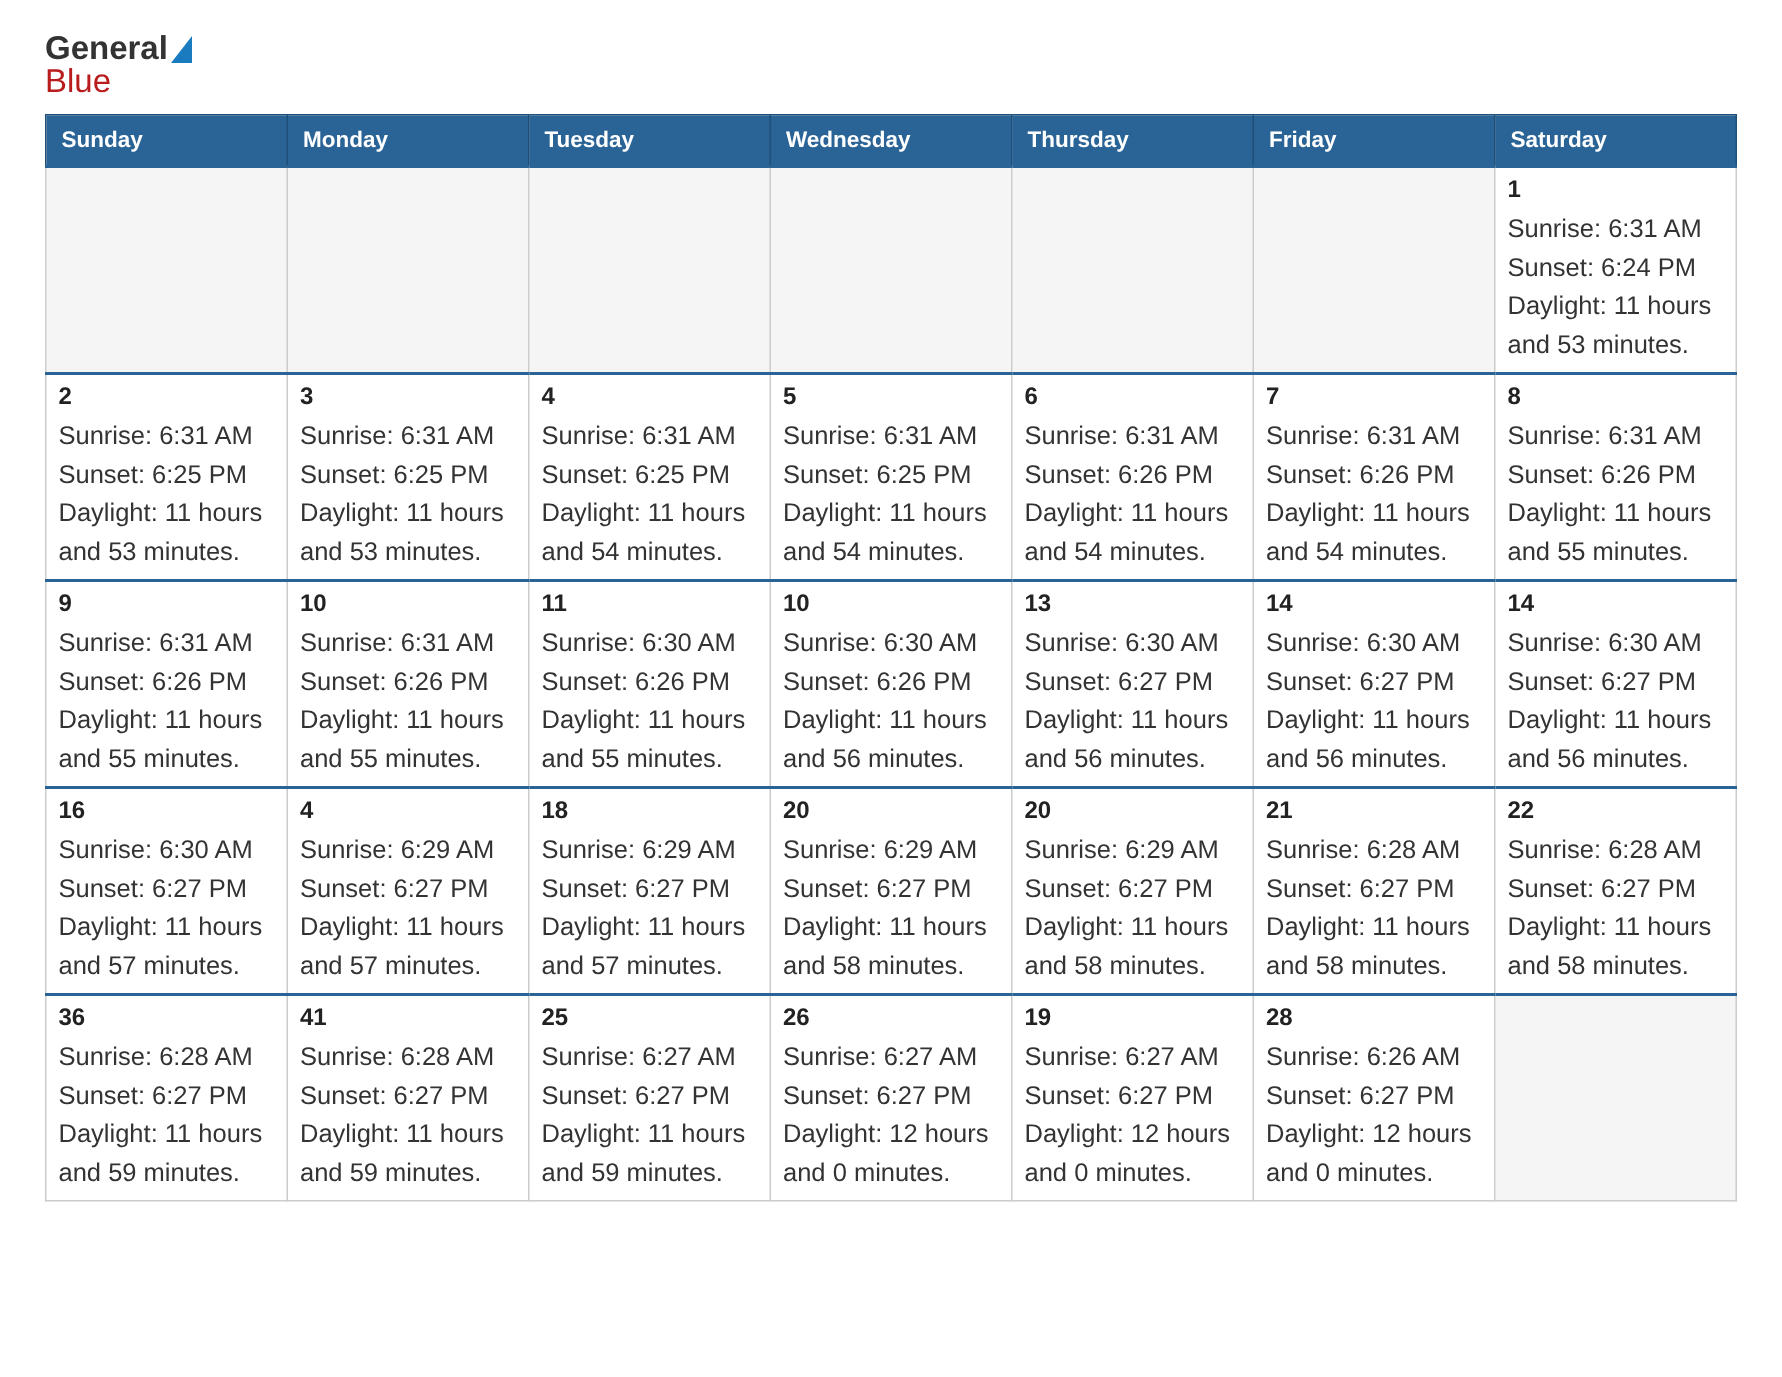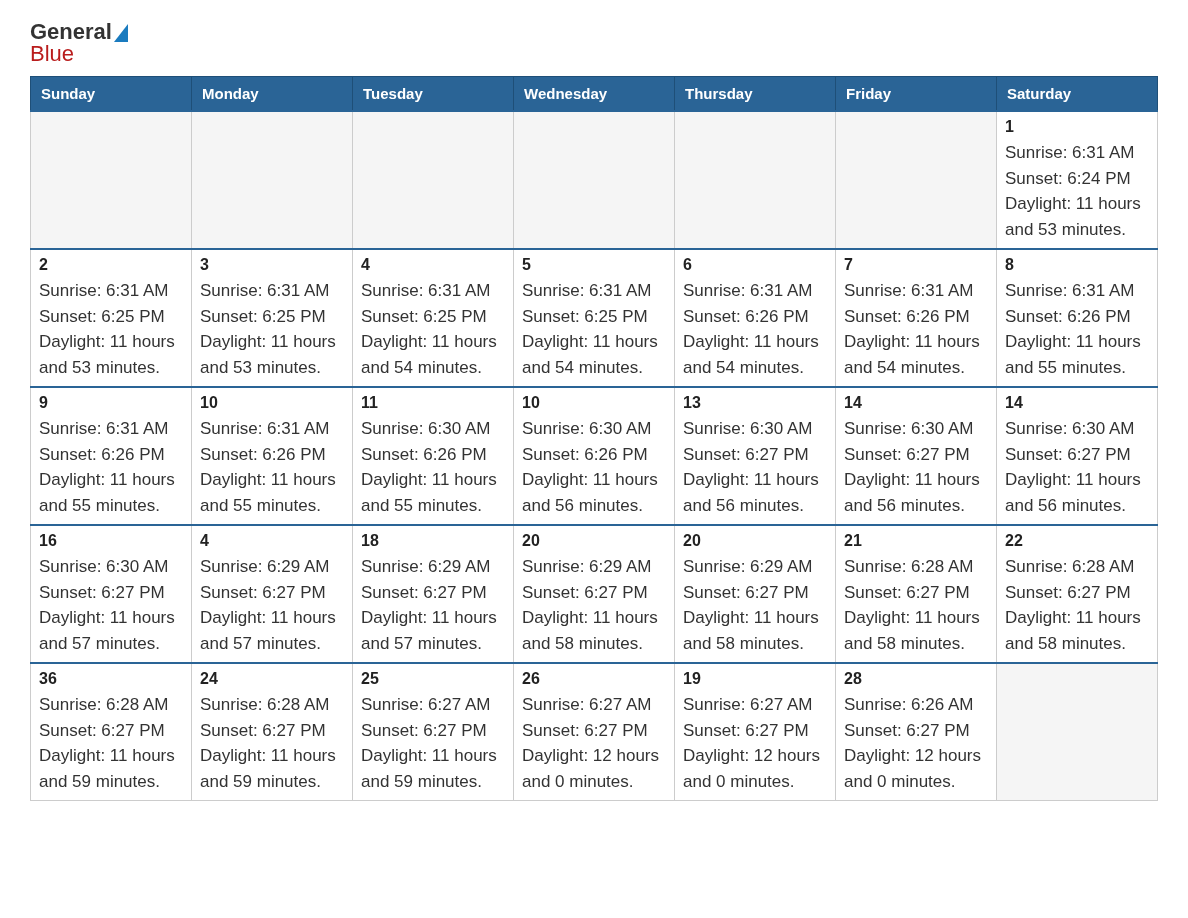--- a/index.html
+++ b/index.html
@@ -258,21 +258,21 @@
         </td>
       </tr>
       <tr>
         <td>
           <span class="day-number">36</span>
           <div class="day-info">Sunrise: 6:28 AM
 Sunset: 6:27 PM
 Daylight: 11 hours and 59 minutes.</div>
         </td>
         <td>
-          <span class="day-number">24</span>
+          <span class="day-number">41</span>
           <div class="day-info">Sunrise: 6:28 AM
 Sunset: 6:27 PM
 Daylight: 11 hours and 59 minutes.</div>
         </td>
         <td>
           <span class="day-number">25</span>
           <div class="day-info">Sunrise: 6:27 AM
 Sunset: 6:27 PM
 Daylight: 11 hours and 59 minutes.</div>
         </td>

